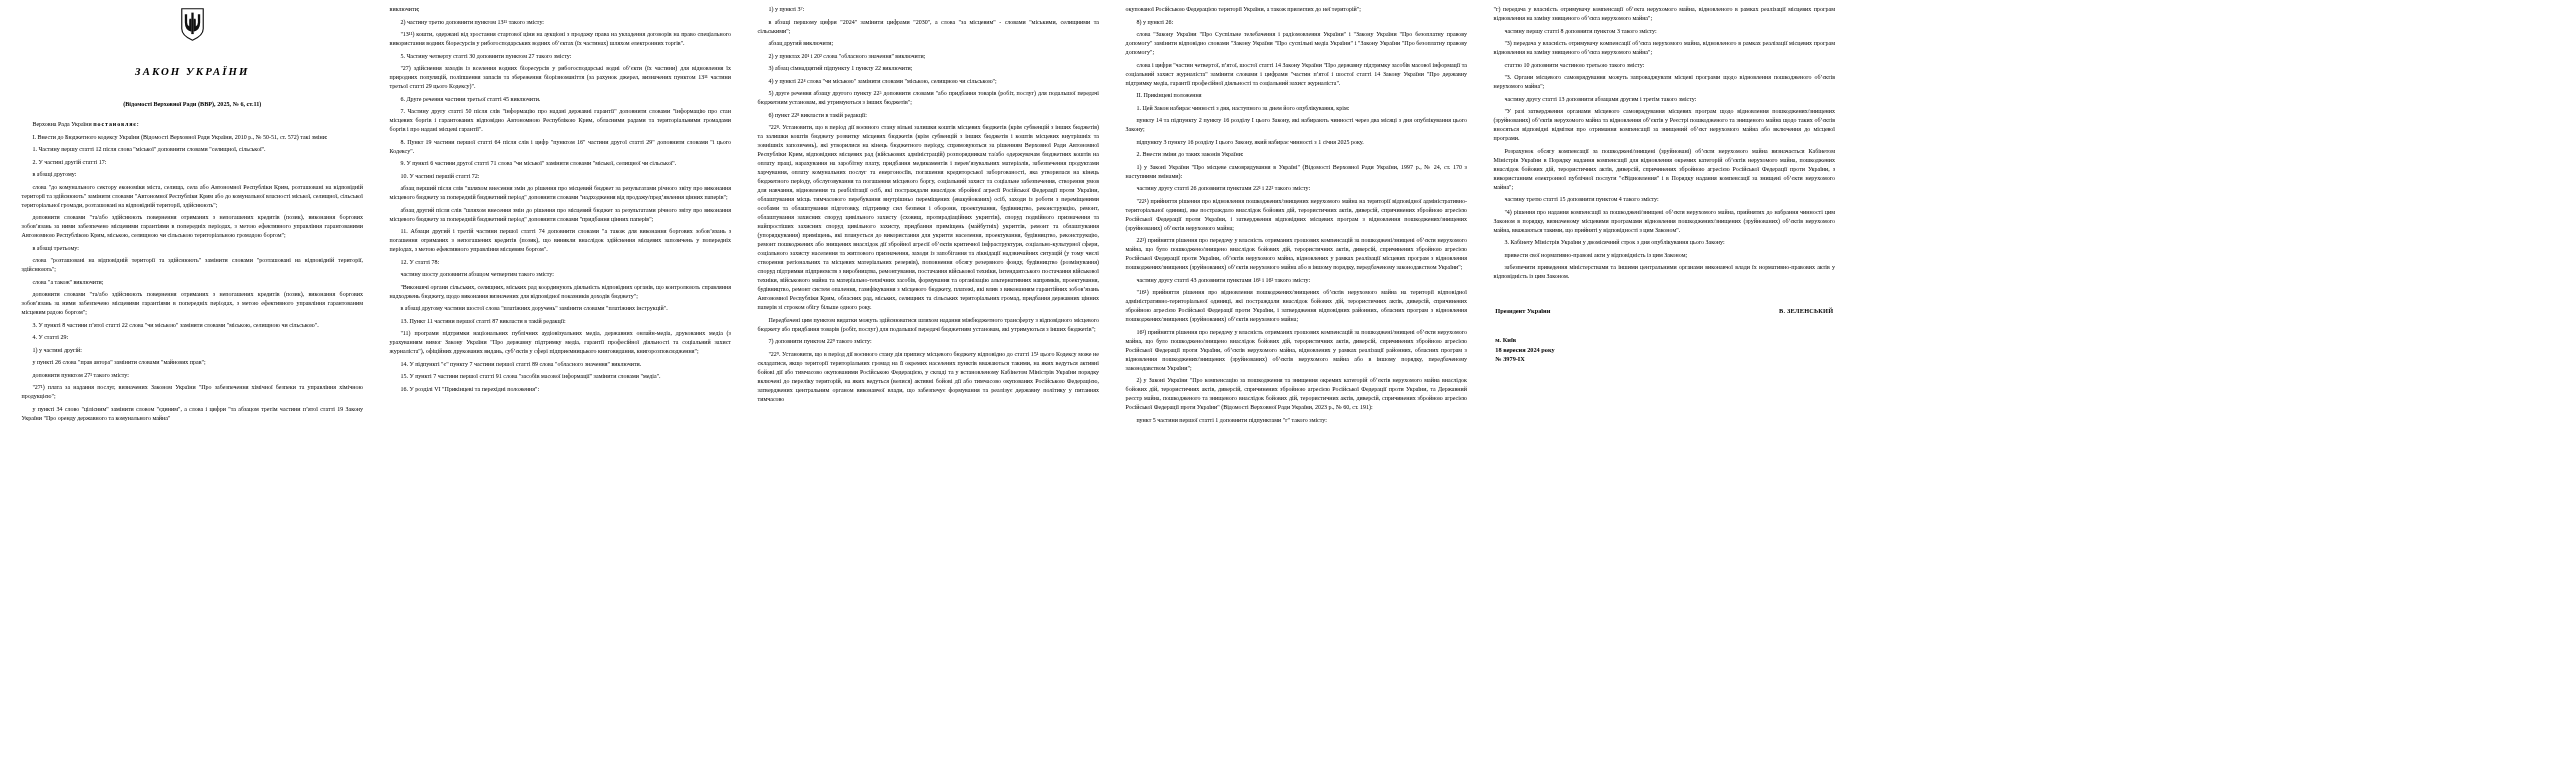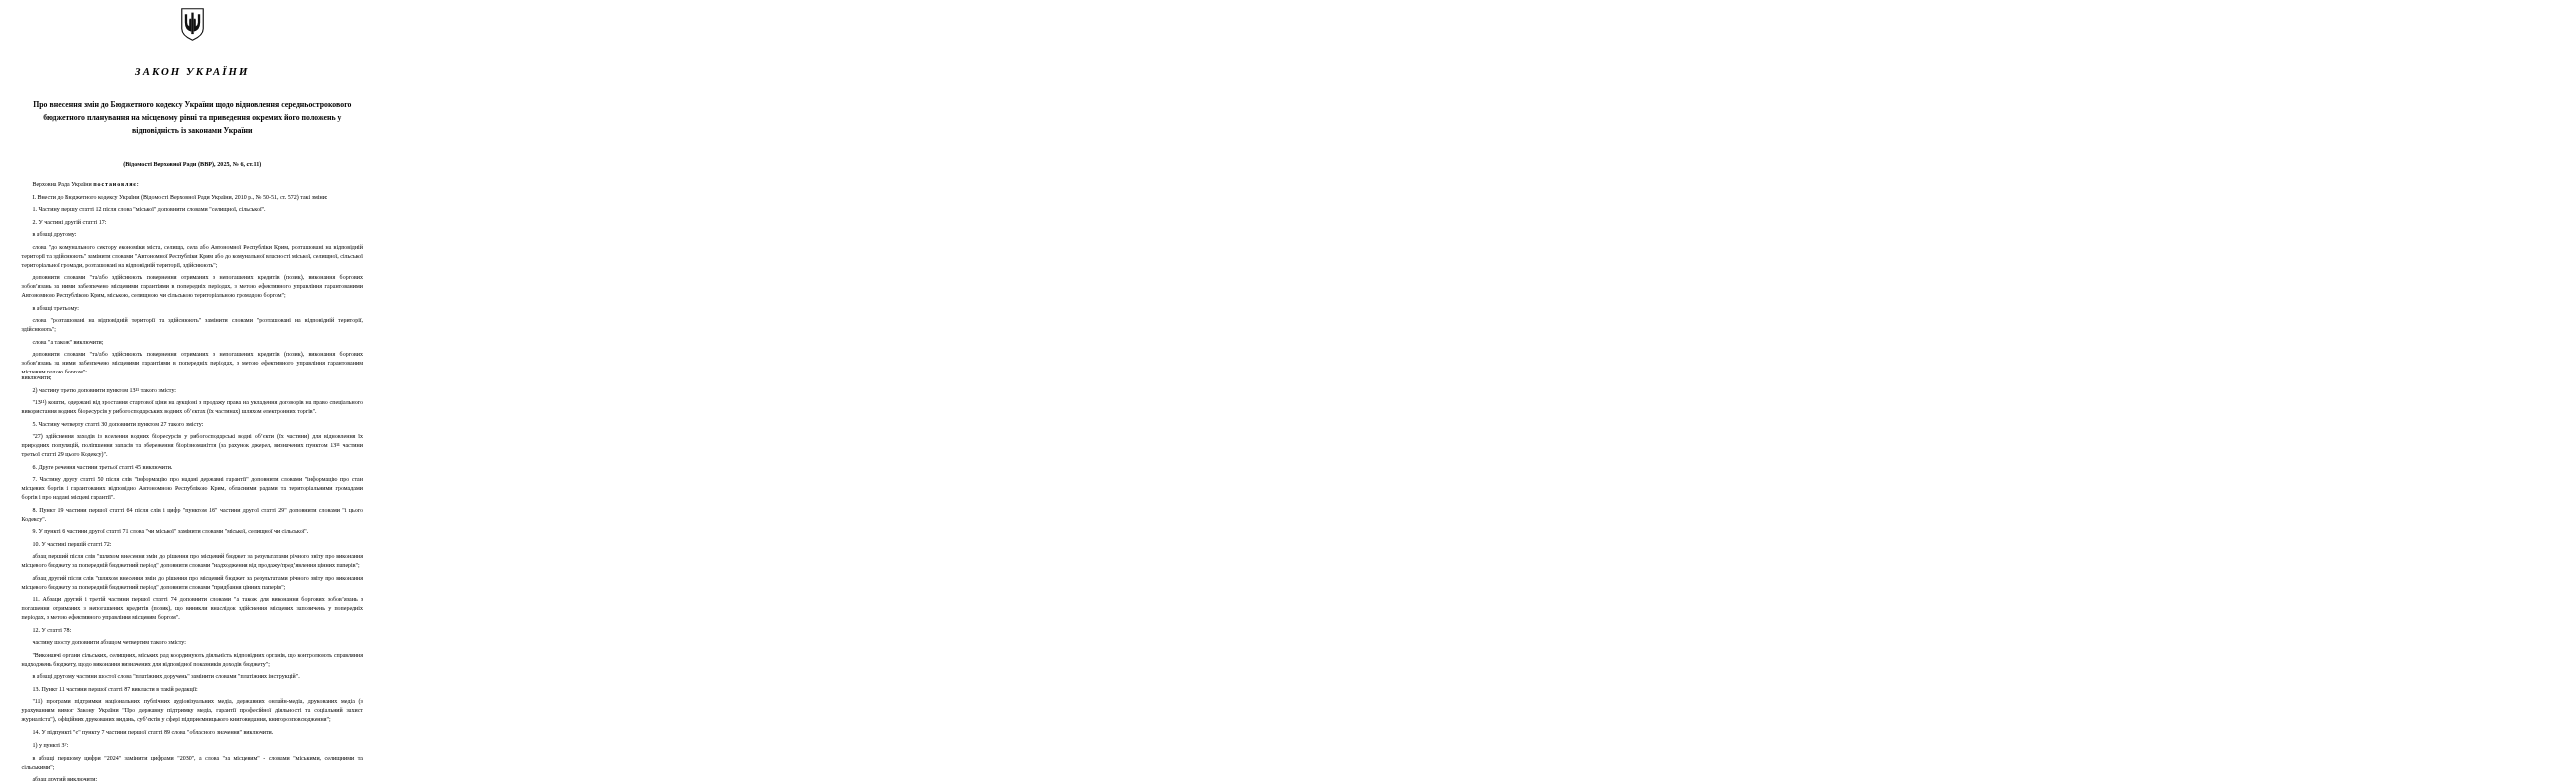--- a/index.html
+++ b/index.html
@@ -15,21 +15,20 @@
     overflow: hidden;
   }
 
   .page {
     position: relative;
     width: 2546px;
     height: 782px;
     box-sizing: border-box;
     padding: 5px 8.3px 3.3px 8.3px;
     display: flex;
-    flex-direction: column;
     align-items: flex-start;
     gap: 0;
   }
 
   .col {
     box-sizing: border-box;
     width: 368px;
     flex: 0 0 368px;
     padding: 0 13.3px 0 13.3px;
     font-size: 6px;
@@ -129,21 +128,20 @@
           <path d="M50 16 h-6 v22 q0 8 -6 10 v-20 h-5 v34 q17 -4 17 -24 z"></path>
           <path d="M22 30 h5 v30 h-5 z"></path>
           <path d="M33 30 h5 v30 h-5 z"></path>
           <path d="M24 62 q6 8 12 0 q-6 10 -12 0 z"></path>
         </g>
       </svg>
     </div>
 
     <div class="law-title">ЗАКОН УКРАЇНИ</div>
 
-    <div class="doc-title">Про внесення змін до Бюджетного кодексу України щодо відновлення середньострокового бюджетного планування на місцевому рівні та приведення окремих його положень у відповідність із законами України</div>
 
     <div class="vvr">(Відомості Верховної Ради (ВВР), 2025, № 6, ст.11)</div>
 
     <p class="enacts"><span>Верховна Рада України </span><b>постановляє:</b></p>
 
     <div>
       <p>I. Внести до Бюджетного кодексу України (Відомості Верховної Ради України, 2010 р., № 50-51, ст. 572) такі зміни:</p>
       <p>1. Частину першу статті 12 після слова "міської" доповнити словами "селищної, сільської".</p>
       <p>2. У частині другій статті 17:</p>
       <p>в абзаці другому:</p>

